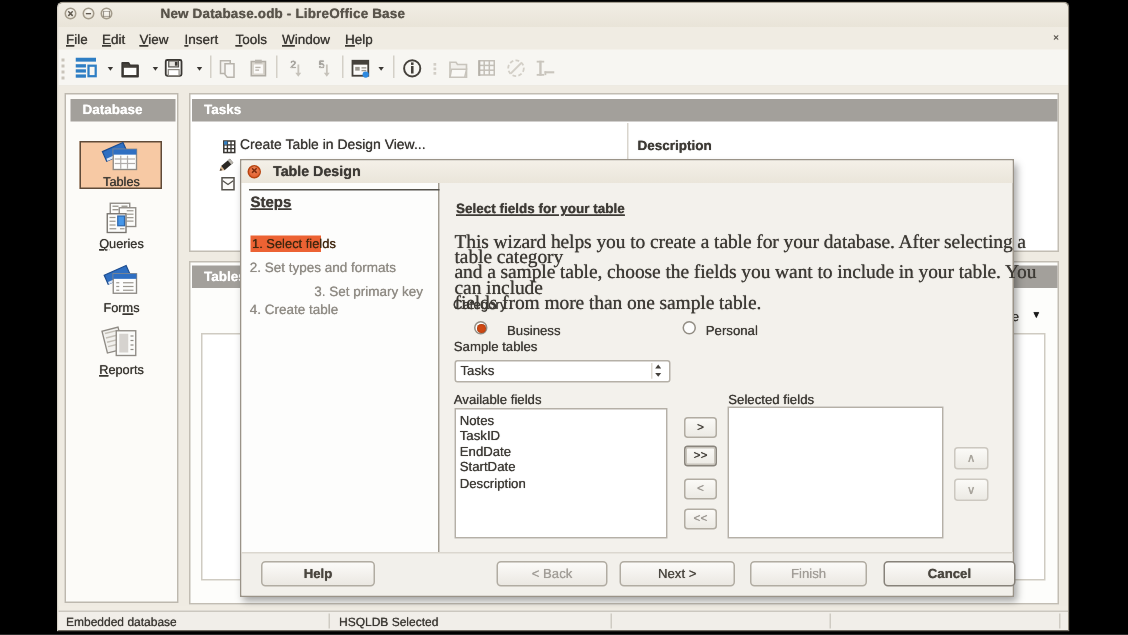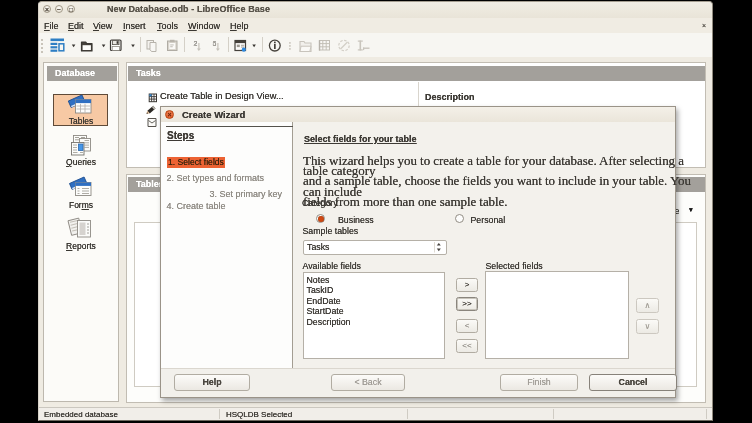--- a/index.html
+++ b/index.html
@@ -59,21 +59,21 @@
   background:linear-gradient(#f4f0e8,#eae5da); }
 #dlgclose { left:165px; top:110px; width:9px; height:9px; border-radius:50%;
   background:radial-gradient(circle at 50% 35%, #f0895b, #e05524);
   border:1px solid #b8440f; color:#7c2a0c; font-size:7px; line-height:8px;
   text-align:center; font-weight:bold; }
 #roadmap { left:161px; top:122px; width:132px; height:246px; background:#fdfdfc;
   border-right:1px solid #a39d92; }
 #rline { left:166px; top:126px; width:127px; height:1px; background:#55524c; }
 #steps-h { left:167px; top:130px; font-size:10px; font-weight:bold; color:#3e3a35;
   text-decoration:underline; }
-#step1 { left:167px; top:156.5px; width:58px; height:11px; background:#ec6233;
+#step1 { left:167px; top:156.5px; width:47px; height:11px; background:#ec6233;
   border:none; font-size:8.6px; color:#40270f; line-height:11px; padding-left:1px; white-space:nowrap;}
 .stepitem { position:absolute; left:166.5px; font-size:9px; color:#8f8b84; }
 .dlabel { position:absolute; font-size:8.8px; color:#3d3a35; }
 .dhead { position:absolute; font-size:9px; font-weight:bold; color:#3d3a35; }
 #dpara { left:303px; top:156px; width:400px; font-size:13px; color:#3d3a35;
   line-height:10.2px; letter-spacing:-0.06px;font-family:Liberation Serif, serif; }
 .radio { position:absolute; width:9px; height:9px; border-radius:50%;
   background:#fdfdfc; border:1px solid #928d84; }
 .radio .dot { position:absolute; left:1.2px; top:1.2px; width:5.8px; height:5.8px;
   border-radius:50%; background:#cf4913; box-shadow:inset 0 0 1px #7e2807; }
@@ -320,21 +320,21 @@
       <rect x="153.6" y="108.2" width="1.8" height="3.6" fill="#b9b5ad"></rect>
     </g>
 
     <path d="M148 118.5 l8 0 l0 8 l-8 0 z" fill="#fcfbf9" stroke="#55524c" stroke-width="1"></path>
     <path d="M148.5 120.5 l3.5 2.5 l3.5 -2.5" fill="none" stroke="#55524c" stroke-width="0.9"></path>
   </svg>
 
   <div class="abs" id="dialog"></div>
   <div class="abs" id="dlgtitle"></div>
   <div class="abs" id="dlgclose">×</div>
-  <div class="dhead" style="left:182px; top:109px; font-size:9.5px;">Create Wizard</div>
+  <div class="dhead" style="left:182px; top:109px; font-size:9.5px;">Table Design</div>
   <div class="abs" id="roadmap"></div>
   <div class="abs" id="rline"></div>
   <div class="abs" id="steps-h">Steps</div>
   <div class="abs" id="step1">1. Select fields</div>
   <div class="stepitem" style="top:172.5px;">2. Set types and formats</div>
   <div class="stepitem" style="top:188.5px;margin-left:43px;">3. Set primary key</div>
   <div class="stepitem" style="top:200.5px;">4. Create table</div>
 
   <div class="dhead" style="left:304px; top:134px;text-decoration:underline;">Select fields for your table</div>
   <div class="abs" id="dpara">This wizard helps you to create a table for your database. After selecting a table category<br>and a sample table, choose the fields you want to include in your table. You can include<br>fields from more than one sample table.</div>
@@ -361,15 +361,16 @@
   <div class="smallbtn" style="left:456px; top:278px;">&gt;</div>
   <div class="smallbtn" style="left:456px; top:296.5px; border:1px solid #8a857d; box-shadow:0 0 0 1px #c8c4bb inset;">&gt;&gt;</div>
   <div class="smallbtn" style="left:456px; top:319px; color:#9b9791;">&lt;</div>
   <div class="smallbtn" style="left:456px; top:338.5px; color:#9b9791;">&lt;&lt;</div>
   <div class="smallbtn" style="left:636px; top:298px; color:#a8a49c; border-color:#ccc8c0; width:23px; height:15px; line-height:13px;">∧</div>
   <div class="smallbtn" style="left:636px; top:319px; color:#a8a49c; border-color:#ccc8c0; width:23px; height:15px; line-height:13px;">∨</div>
 
   <div class="abs" id="dfoot"></div>
   <div class="fbtn" style="left:174px; width:76px;">Help</div>
   <div class="fbtn" style="left:331px; width:74px; color:#a19d97; font-weight:normal;">&lt; Back</div>
+  <div class="fbtn" style="left:413px; width:77px; font-weight:normal;">Next &gt;</div>
   <div class="fbtn" style="left:500px; width:78px; color:#a19d97; font-weight:normal;">Finish</div>
   <div class="fbtn" style="left:589px; width:88px; border:1px solid #87827a;">Cancel</div>
 </div>
 
 </body></html>

